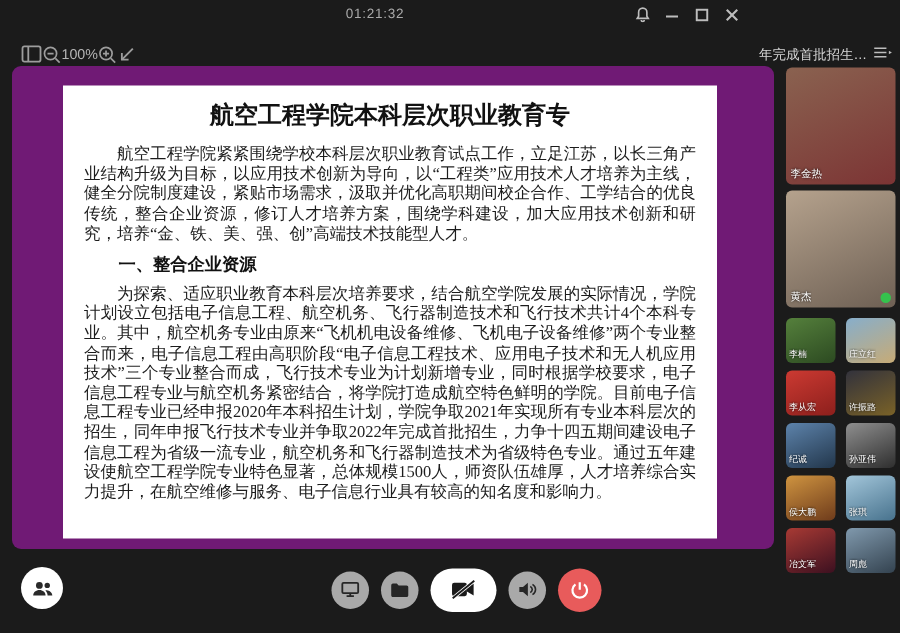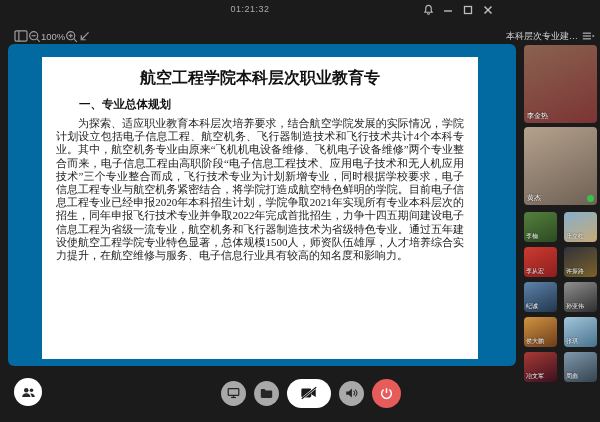--- a/index.html
+++ b/index.html
@@ -43,21 +43,21 @@
   }
   .sidebar-title {
     font-size:9px; color:#d6d6d6; white-space:nowrap; overflow:hidden;
     text-overflow:ellipsis; max-width:76px;
   }
   .layout-icon { color:#bdbdbd; }
 
   
   .doc-panel {
     position:absolute; top:44px; left:8px; width:508px; height:322px;
-    background:#0369a1; border-radius:6px;
+    background:#701a75; border-radius:6px;
   }
   .doc-page {
     position:absolute; top:13px; left:34px; width:436px; height:302px;
     background:#ffffff; overflow:hidden;
     padding:8px 14px 6px 14px;
     font-family:"Liberation Serif","DejaVu Serif",serif;
     color:#181818;
   }
   .doc-title {
     text-align:center; font-weight:bold; font-size:16px; line-height:22px;
@@ -172,37 +172,38 @@
   </div>
   <div class="tool-btn">
     <svg width="13" height="13" viewBox="0 0 16 16" fill="none" stroke="currentColor" stroke-width="1.5">
       <line x1="13" y1="3" x2="4" y2="12"></line>
         <polyline points="4,6.5 4,12 9.5,12"></polyline>
     </svg>
   </div>
 </div>
 
 <div class="sidebar-header">
-  <span class="sidebar-title">本科层次专业建…</span>
+  <span class="sidebar-title">年完成首批招生…</span>
   <span class="layout-icon">
     <svg width="13" height="10" viewBox="0 0 16 12" stroke="currentColor" stroke-width="1.4" fill="none">
       <line x1="1" y1="2.5" x2="11" y2="2.5"></line>
         <line x1="1" y1="6" x2="11" y2="6"></line>
         <line x1="1" y1="9.5" x2="11" y2="9.5"></line>
       <path d="M13 4.5l2.5 1.5-2.5 1.5z" fill="currentColor" stroke="none"></path>
     </svg>
   </span>
 </div>
 
 <div class="doc-panel">
   <div class="doc-page">
     <div class="doc-title">
       <span>航空工程学院本科层次职业教育专</span><br>
     </div>
-    <div class="doc-heading">一、专业总体规划</div>
+    <p class="doc-para">航空工程学院紧紧围绕学校本科层次职业教育试点工作，立足江苏，以长三角产业结构升级为目标，以应用技术创新为导向，以“工程类”应用技术人才培养为主线，健全分院制度建设，紧贴市场需求，汲取并优化高职期间校企合作、工学结合的优良传统，整合企业资源，修订人才培养方案，围绕学科建设，加大应用技术创新和研究，培养“金、铁、美、强、创”高端技术技能型人才。</p>
+    <div class="doc-heading">一、整合企业资源</div>
     <p class="doc-para">为探索、适应职业教育本科层次培养要求，结合航空学院发展的实际情况，学院计划设立包括电子信息工程、航空机务、飞行器制造技术和飞行技术共计4个本科专业。其中，航空机务专业由原来“飞机机电设备维修、飞机电子设备维修”两个专业整合而来，电子信息工程由高职阶段“电子信息工程技术、应用电子技术和无人机应用技术”三个专业整合而成，飞行技术专业为计划新增专业，同时根据学校要求，电子信息工程专业与航空机务紧密结合，将学院打造成航空特色鲜明的学院。目前电子信息工程专业已经申报2020年本科招生计划，学院争取2021年实现所有专业本科层次的招生，同年申报飞行技术专业并争取2022年完成首批招生，力争十四五期间建设电子信息工程为省级一流专业，航空机务和飞行器制造技术为省级特色专业。通过五年建设使航空工程学院专业特色显著，总体规模1500人，师资队伍雄厚，人才培养综合实力提升，在航空维修与服务、电子信息行业具有较高的知名度和影响力。</p>
   </div>
 </div>
 
 <div class="participants">
   <div>
       <div class="tile tile-large" style="background: linear-gradient(155deg, rgb(138, 98, 80), rgb(124, 52, 52));">
         <span class="tile-name">李金热</span>
       </div>
       <div class="tile tile-large" style="background: linear-gradient(155deg, rgb(181, 162, 141), rgb(110, 96, 84));">

